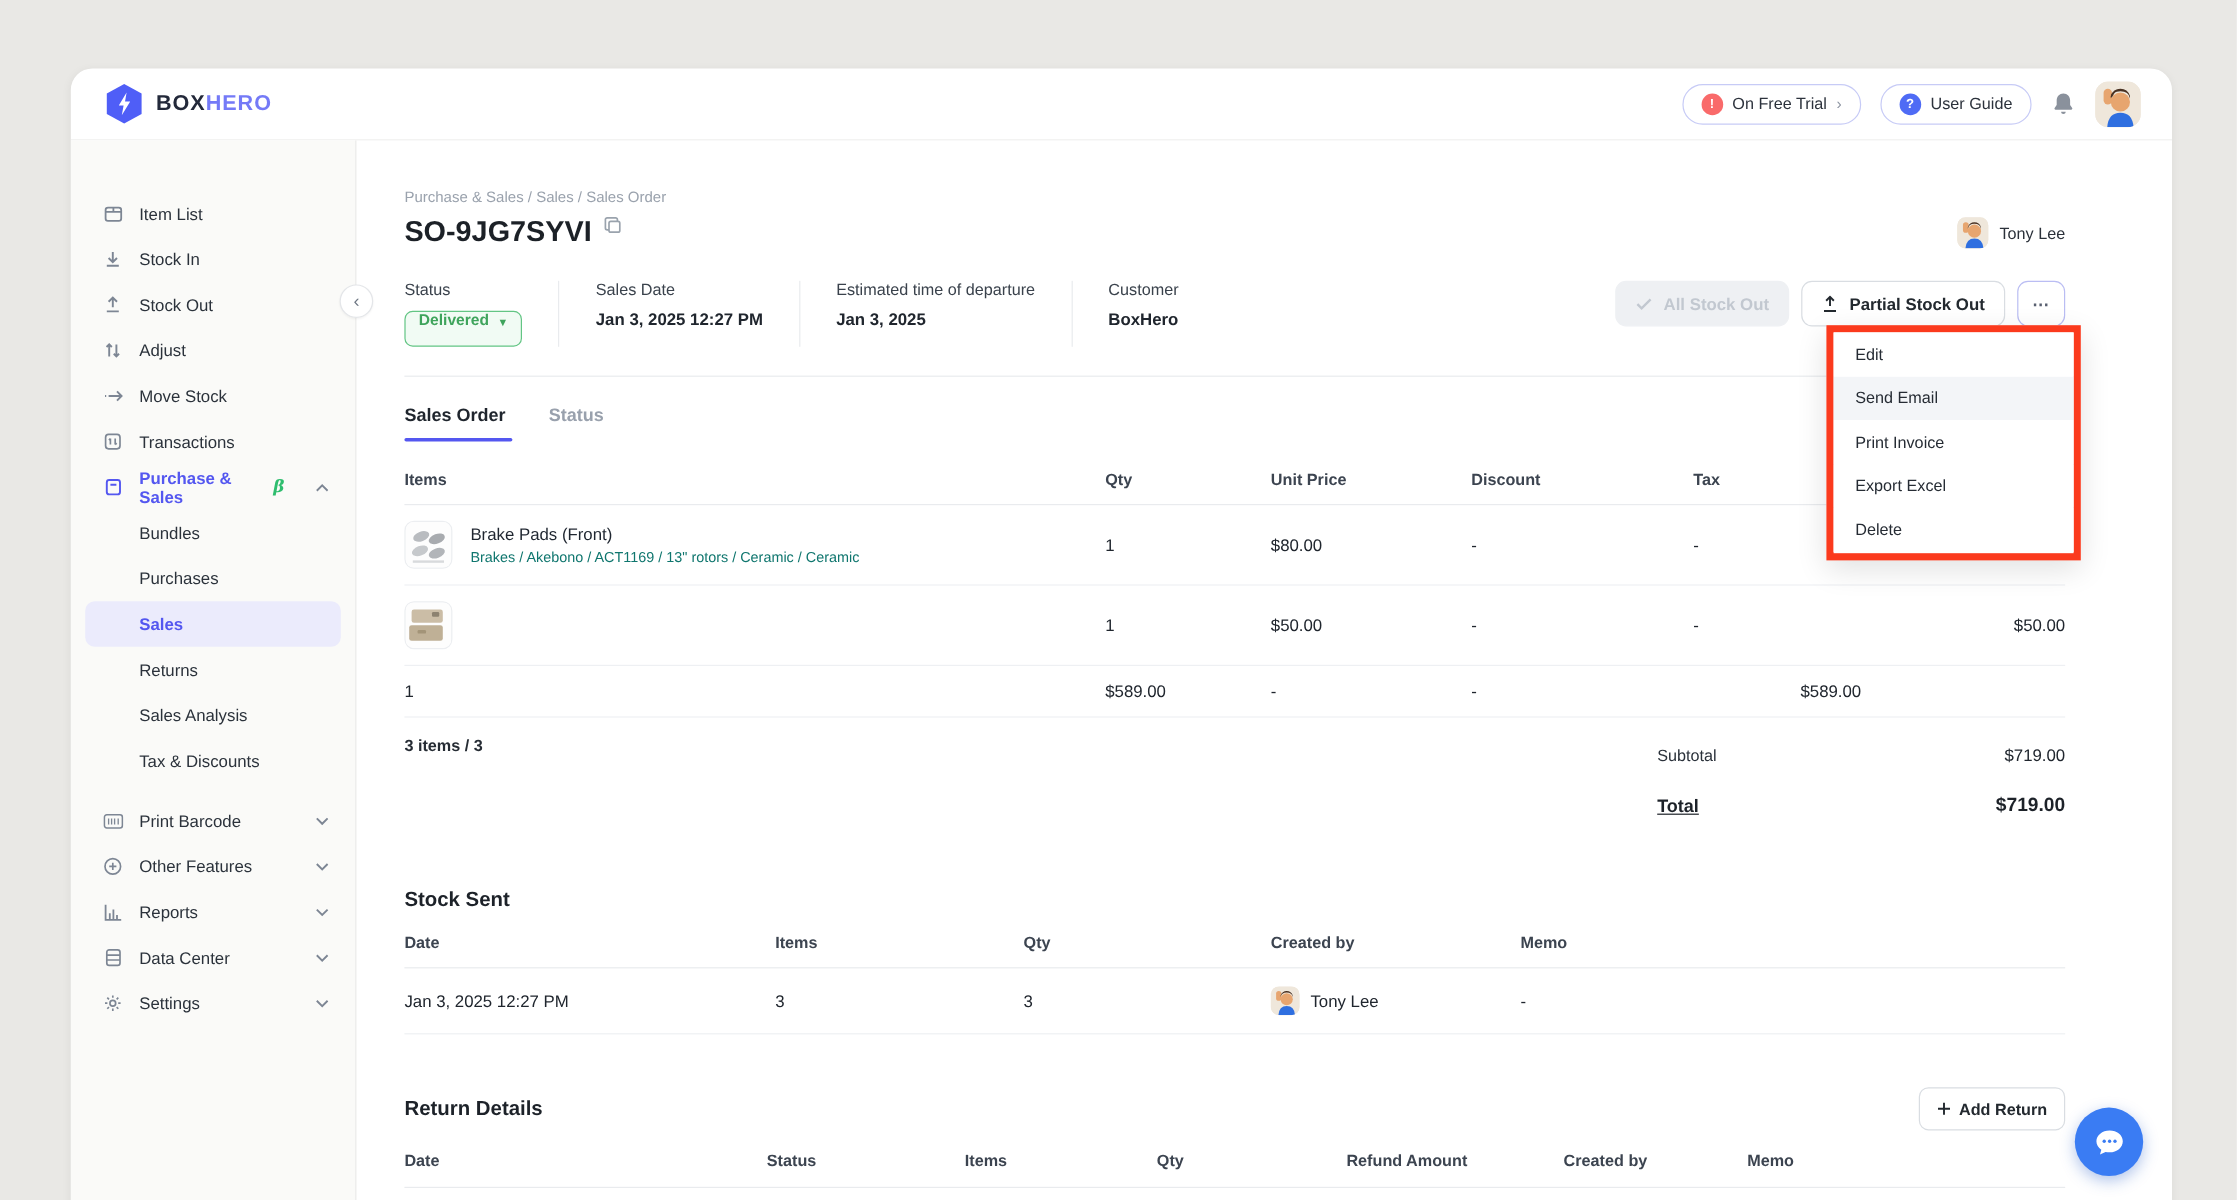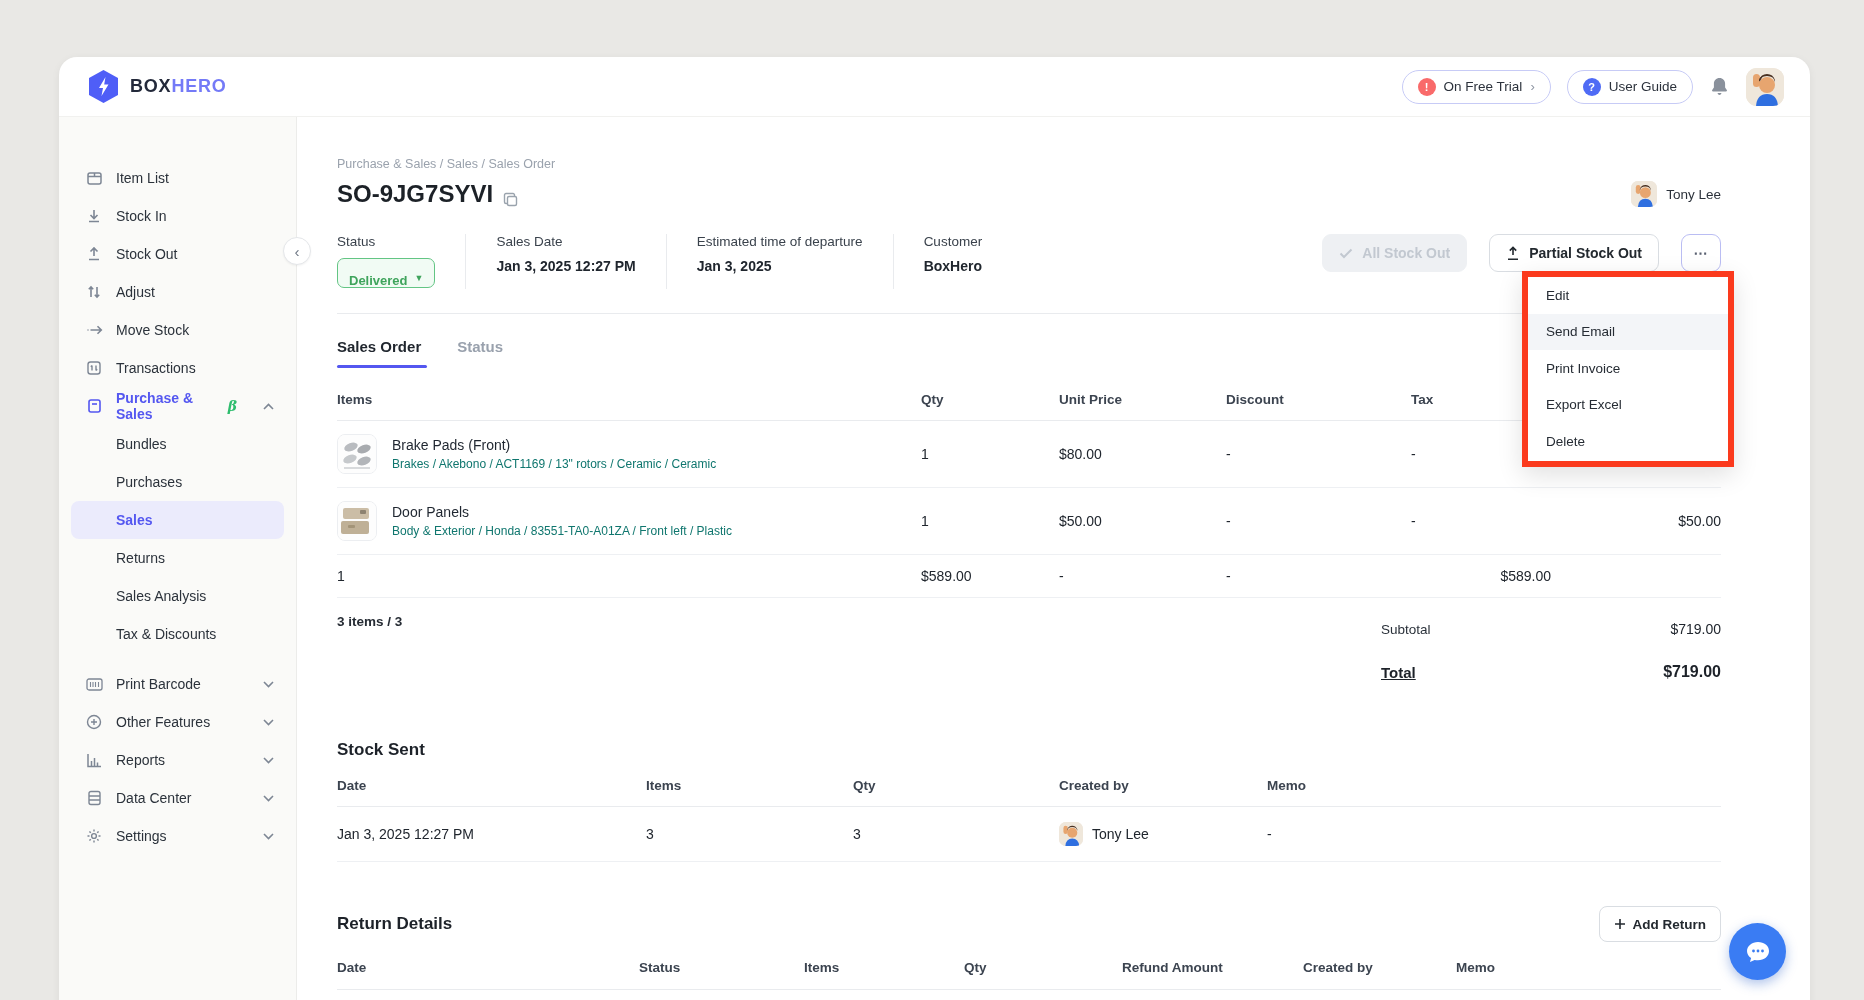--- a/index.html
+++ b/index.html
@@ -45,36 +45,36 @@
   .nav-item.active-parent { color:#5457f0; font-weight:700; }
   .beta { color:#2ebd6e; font-style:italic; font-family:"DejaVu Serif", serif; font-size:14px; margin-left:8px; }
   .spacer { flex:1; }
   .sub-item { height:38px; display:flex; align-items:center; padding-left:57px; font-size:14px; color:#2b323b; cursor:pointer; }
   .sub-item.selected { background:#ebebfc; border-radius:8px; margin:0 12px; padding-left:45px; color:#5457f0; font-weight:600; }
   .nav-gap { height:12px; }
 
   
   .breadcrumb { margin-top:40px; font-size:12.5px; color:#9aa2ad; }
   .title-row { margin-top:9px; display:flex; align-items:center; justify-content:space-between; }
-  .page-title { font-size:24px; font-weight:700; color:#1c2127; display:flex; align-items:flex-end; gap:10px; }
+  .page-title { font-size:24px; font-weight:700; color:#1c2127; display:flex; align-items:flex-start; gap:10px; }
   .owner { display:flex; align-items:center; gap:9px; font-size:13.5px; color:#2b313a; }
 
   
   .meta-row { margin-top:26px; display:flex; justify-content:space-between; align-items:flex-start; }
   .meta-cols { display:flex; }
   .meta-col { padding-right:30px; margin-right:30px; border-right:1px solid #e9ebee; }
   .meta-col:last-child { border-right:none; }
   .meta-label { font-size:13.5px; color:#3a424c; margin-bottom:9px; }
   .meta-value { font-size:14px; font-weight:700; color:#20262e; }
-  .status-pill { display:inline-flex; align-items:flex-start; gap:7px; height:28px; padding:14px 11px;
+  .status-pill { display:inline-flex; align-items:flex-end; gap:7px; height:28px; padding:14px 11px;
                  border:1px solid #63c584; border-radius:7px; background:#f1fbf4;
                  font-size:13px; font-weight:600; color:#3fa45c; cursor:pointer; }
   .status-pill .caret { font-size:9px; color:#3fa45c; }
 
-  .actions { display:flex; gap:22px; }
+  .actions { display:flex; gap:10px; }
   .btn { height:38px; border-radius:9px; display:flex; align-items:center; gap:9px; padding:0 16px;
          font-size:14px; font-weight:600; cursor:pointer; background:#fff; border:1px solid #d9dde2; color:#23292f; }
   .btn.disabled { background:#eef0f3; border:1px solid #eef0f3; color:#c2c8d0; cursor:default; }
   .btn.more { width:40px; padding:0; justify-content:center; border:1px solid #babdf3; color:#596070; letter-spacing:1px; }
 
   .section-divider { margin-top:24px; border-top:1px solid #e9ebee; }
 
   
   .tabs { margin-top:24px; display:flex; gap:36px; }
   .tab { font-size:15px; font-weight:600; padding-bottom:13px; position:relative; cursor:pointer; color:#99a1ad; }
@@ -466,24 +466,20 @@
         <div class="item-cell">
           <span class="thumb">
             <svg width="38" height="38" viewBox="0 0 38 38">
                 <rect width="38" height="38" fill="#fdfdfd"></rect>
                 <rect x="5" y="6" width="26" height="11" rx="2" fill="#cbbda6"></rect>
                 <rect x="3" y="19" width="28" height="13" rx="2" fill="#bfb096"></rect>
                 <rect x="22" y="8" width="6" height="4" rx="1" fill="#8d8270"></rect>
                 <rect x="10" y="23" width="7" height="3" rx="1" fill="#a39478"></rect>
               </svg>
           </span>
-          <div>
-            <div class="item-name">Door Panels</div>
-            <div class="item-desc">Body &amp; Exterior / Honda / 83551-TA0-A01ZA / Front left / Plastic</div>
-          </div>
         </div>
         <div class="td">1</div>
         <div class="td">$50.00</div>
         <div class="td">-</div>
         <div class="td">-</div>
         <div class="td right">$50.00</div>
       </div>
 
       <div class="order-grid order-row">
         <div class="td">1</div>

